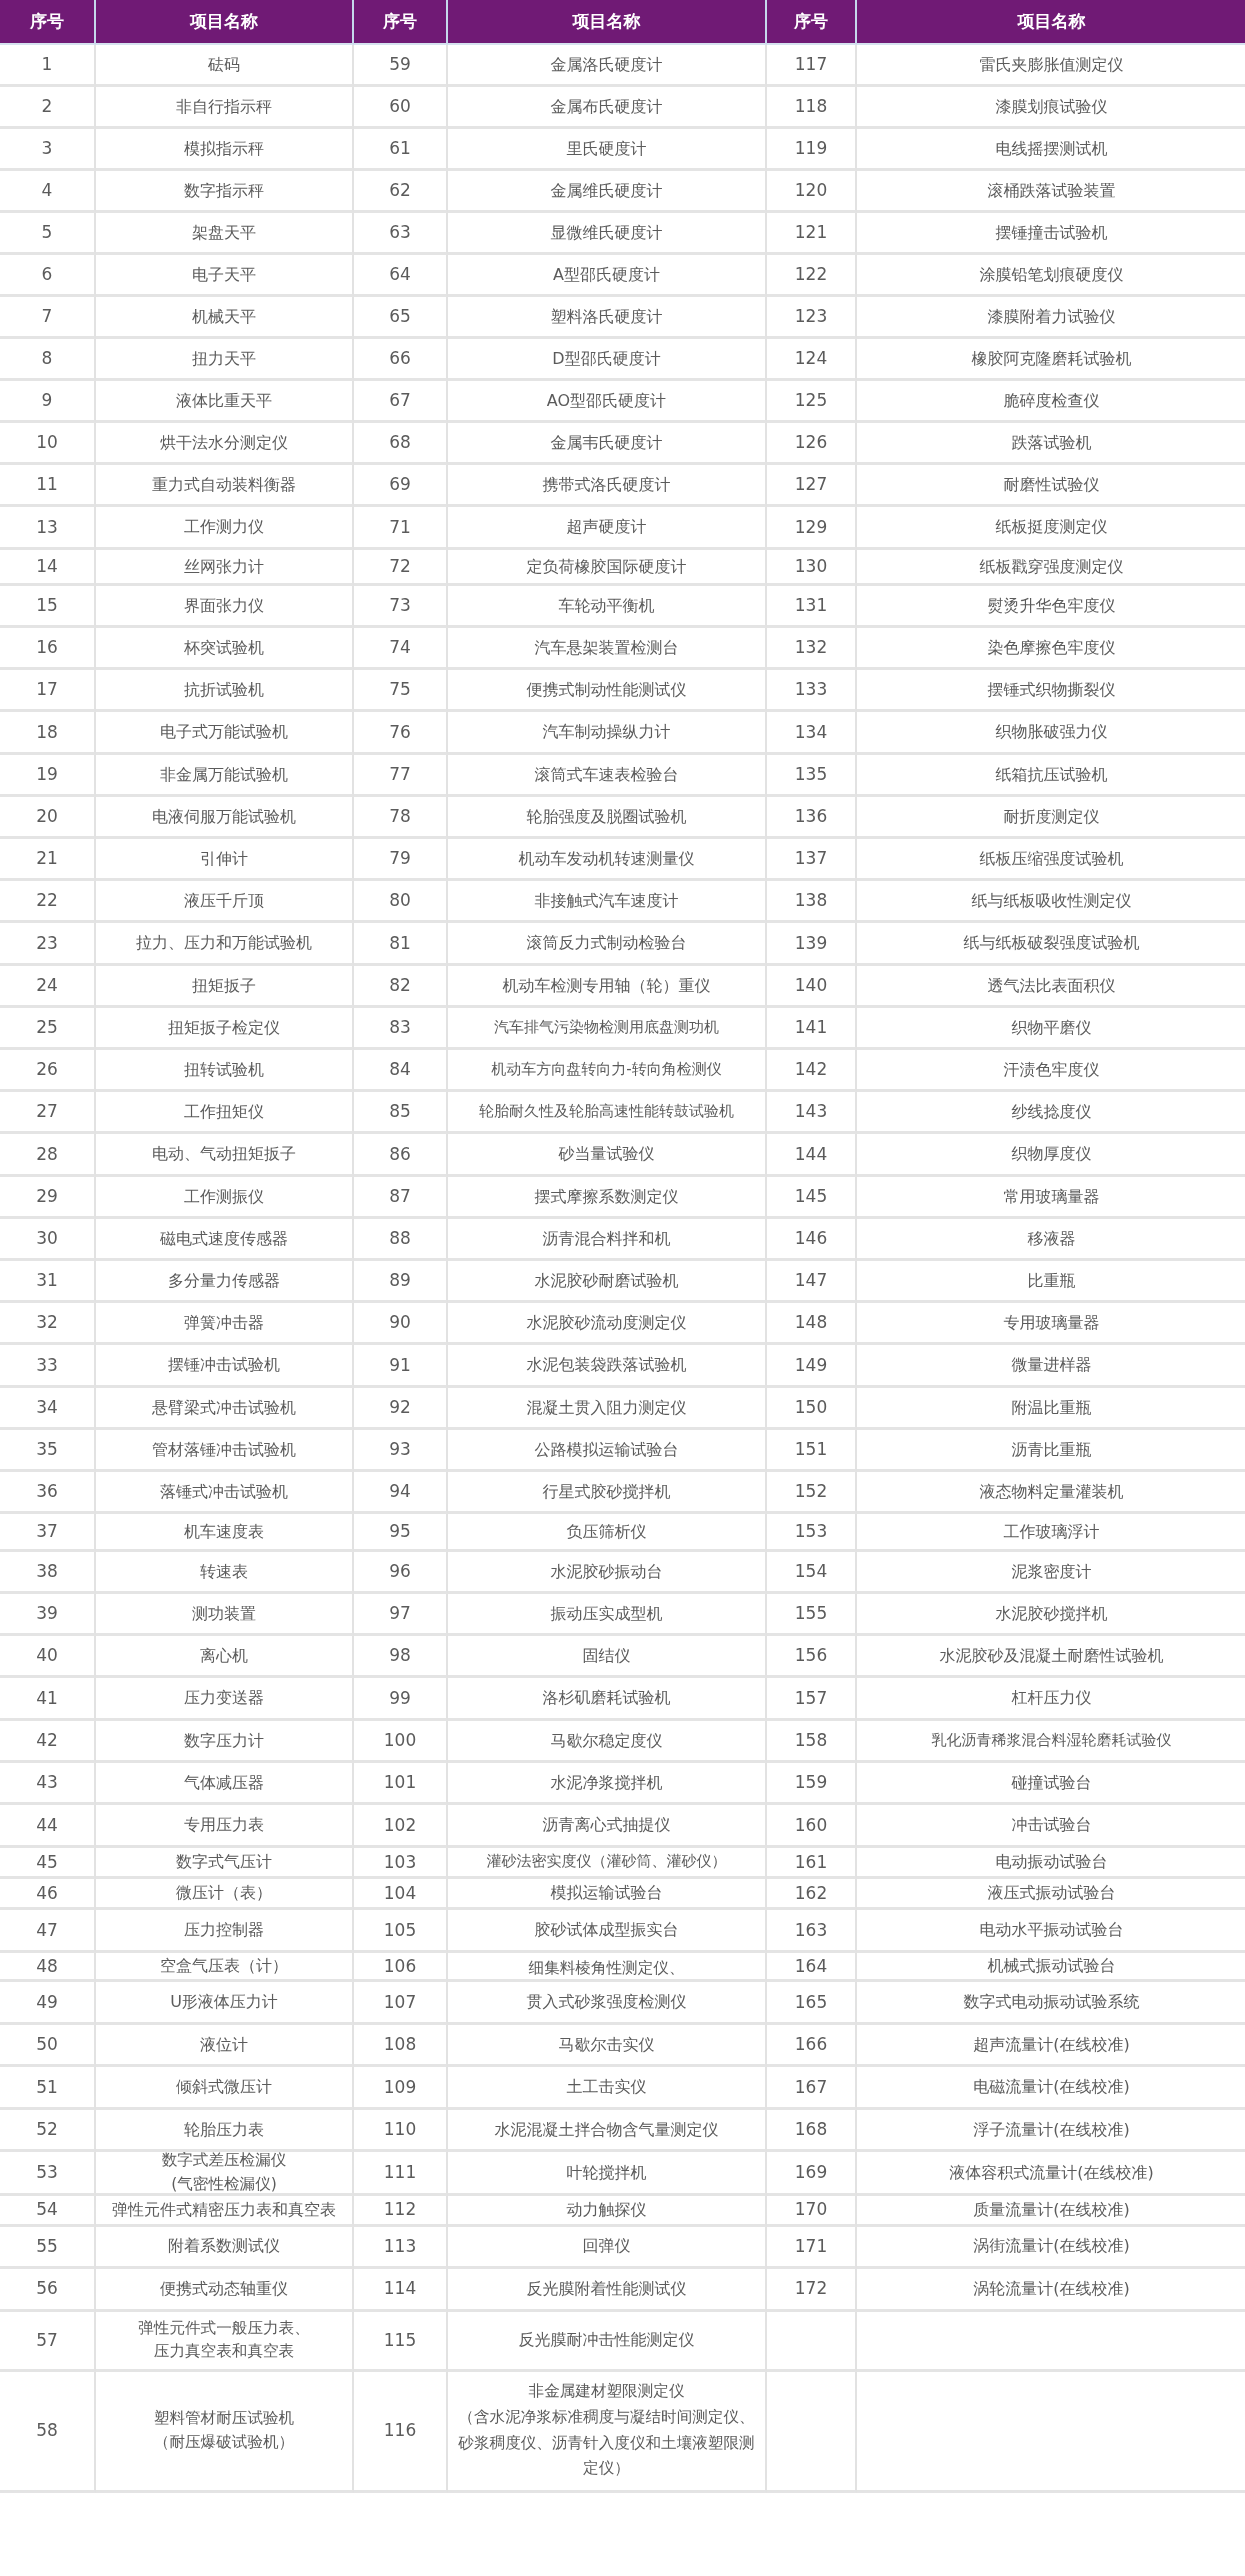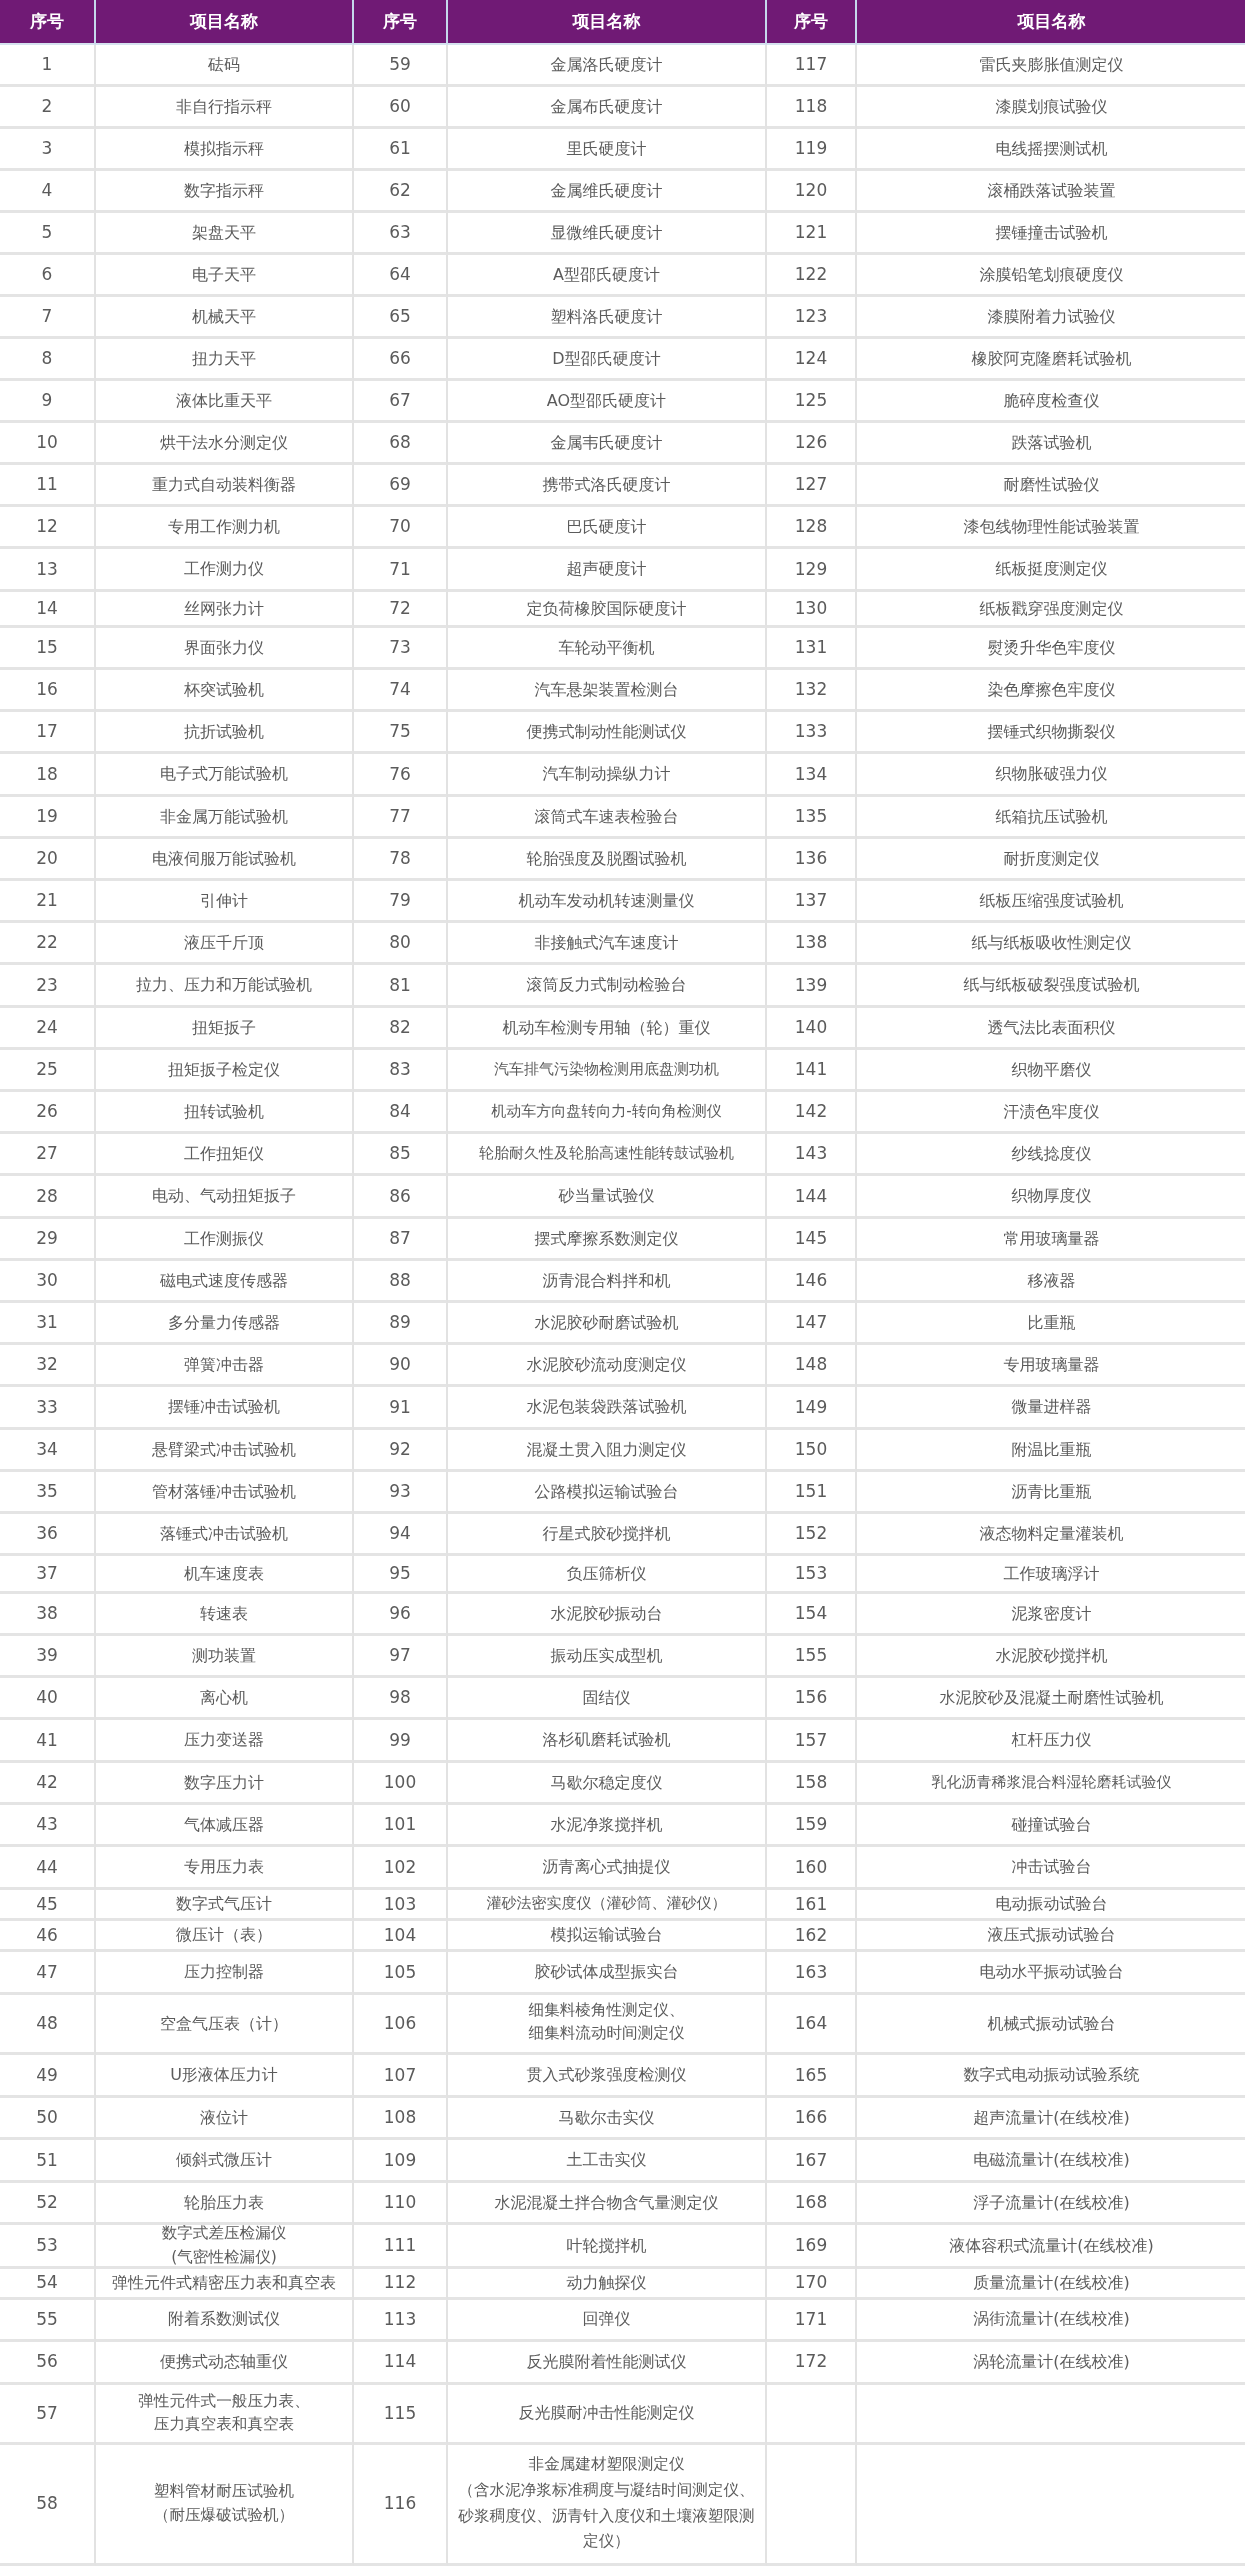--- a/index.html
+++ b/index.html
@@ -116,28 +116,20 @@
         <div class="cell">跌落试验机</div>
       </div>
       <div class="row" style="height: 42px;">
         <div class="cell num">11</div>
         <div class="cell">重力式自动装料衡器</div>
         <div class="cell num">69</div>
         <div class="cell">携带式洛氏硬度计</div>
         <div class="cell num">127</div>
         <div class="cell">耐磨性试验仪</div>
       </div>
-      <div class="row" style="height: 42px;">
-        <div class="cell num">12</div>
-        <div class="cell">专用工作测力机</div>
-        <div class="cell num">70</div>
-        <div class="cell">巴氏硬度计</div>
-        <div class="cell num">128</div>
-        <div class="cell">漆包线物理性能试验装置</div>
-      </div>
       <div class="row" style="height: 43px;">
         <div class="cell num">13</div>
         <div class="cell">工作测力仪</div>
         <div class="cell num">71</div>
         <div class="cell">超声硬度计</div>
         <div class="cell num">129</div>
         <div class="cell">纸板挺度测定仪</div>
       </div>
       <div class="row" style="height: 36px;">
         <div class="cell num">14</div>
@@ -404,21 +396,21 @@
         <div class="cell">液压式振动试验台</div>
       </div>
       <div class="row" style="height: 43px;">
         <div class="cell num">47</div>
         <div class="cell">压力控制器</div>
         <div class="cell num">105</div>
         <div class="cell">胶砂试体成型振实台</div>
         <div class="cell num">163</div>
         <div class="cell">电动水平振动试验台</div>
       </div>
-      <div class="row" style="height: 60px;">
+      <div class="row" style="height: 29px;">
         <div class="cell num">48</div>
         <div class="cell">空盒气压表（计）</div>
         <div class="cell num">106</div>
         <div class="cell small clip">细集料棱角性测定仪、
 细集料流动时间测定仪</div>
         <div class="cell num">164</div>
         <div class="cell">机械式振动试验台</div>
       </div>
       <div class="row" style="height: 43px;">
         <div class="cell num">49</div>

